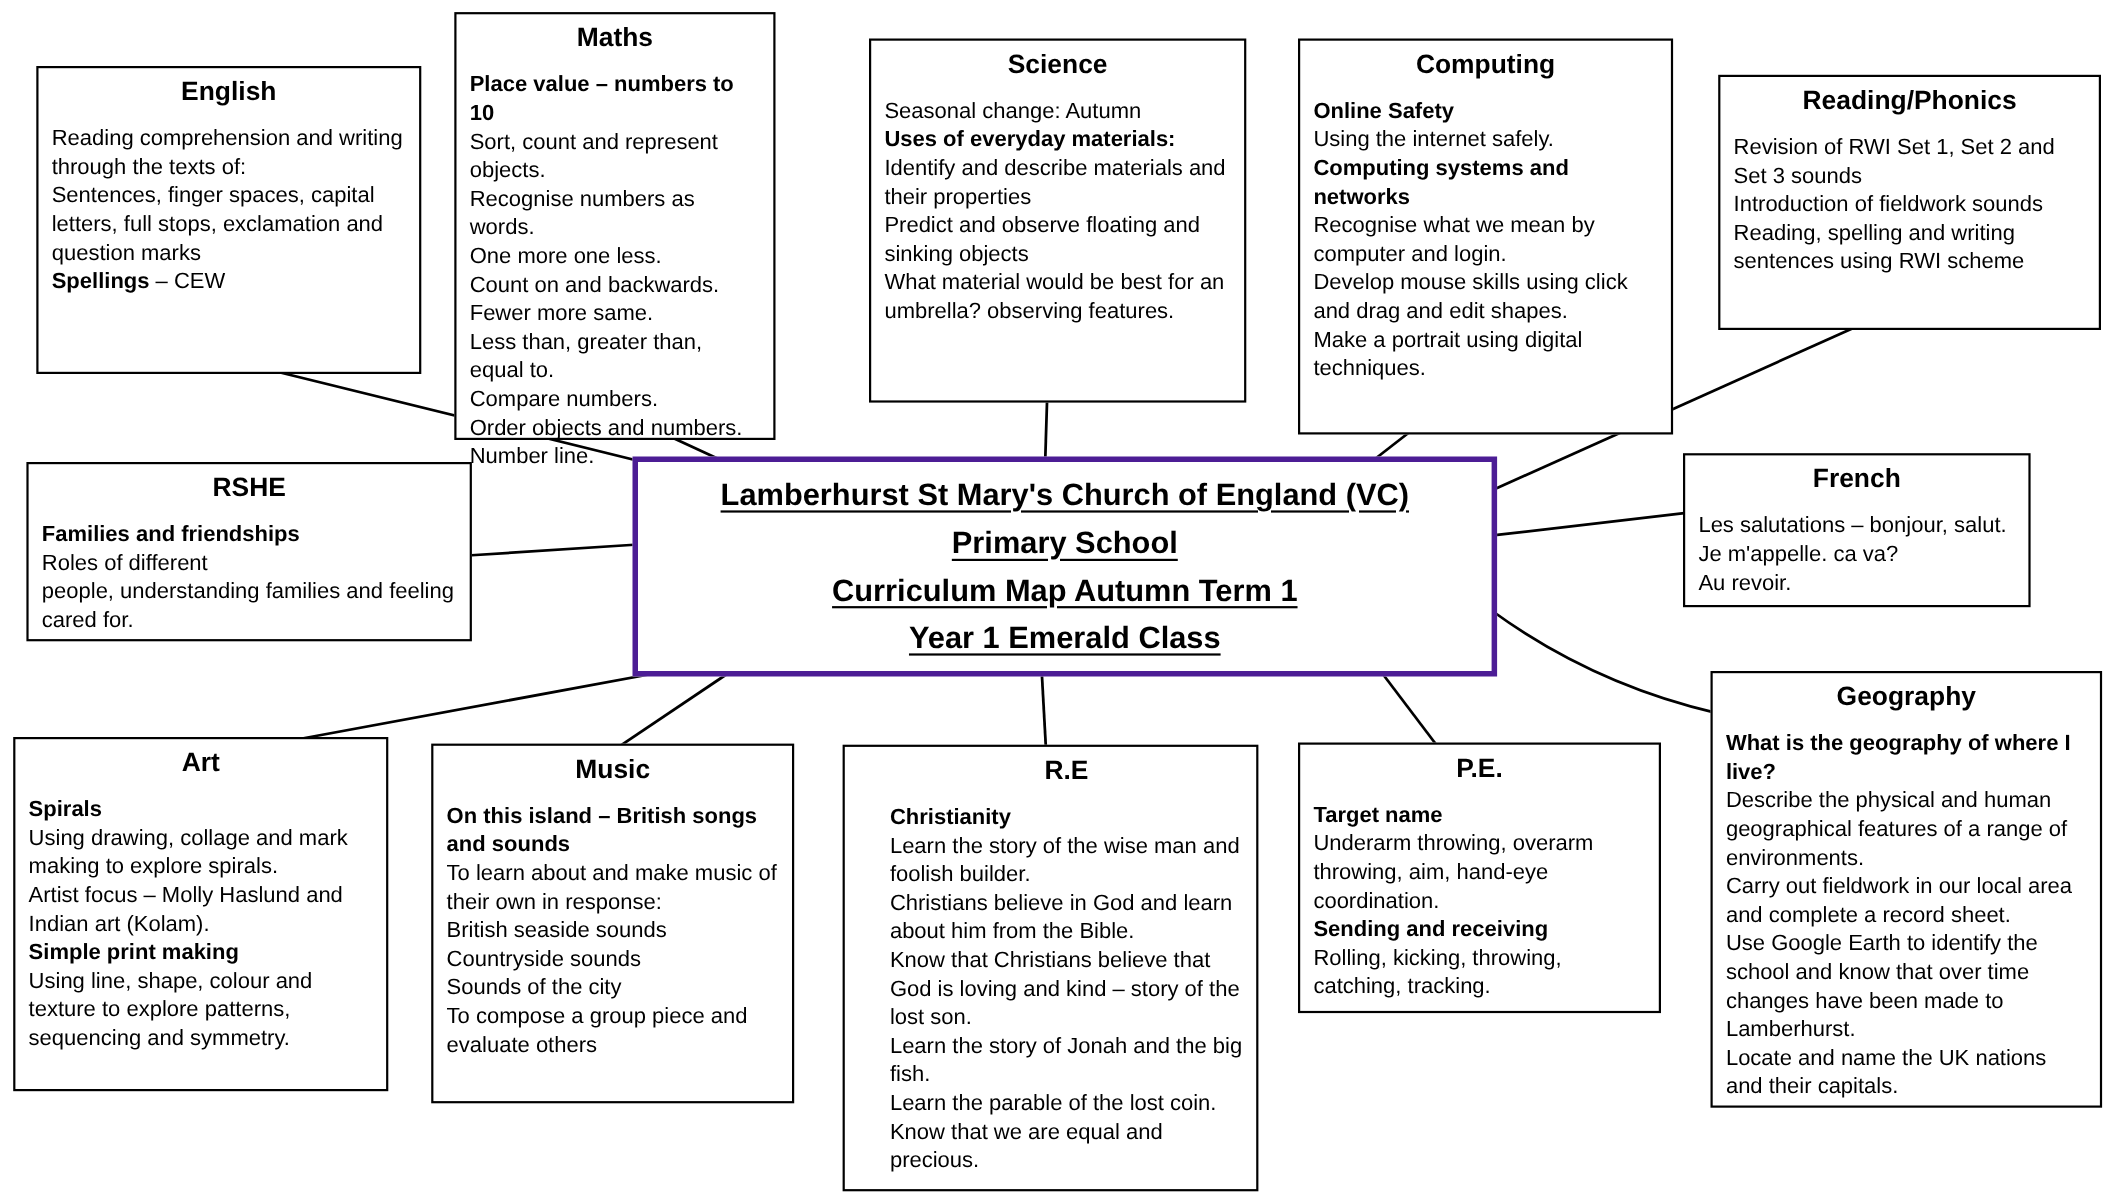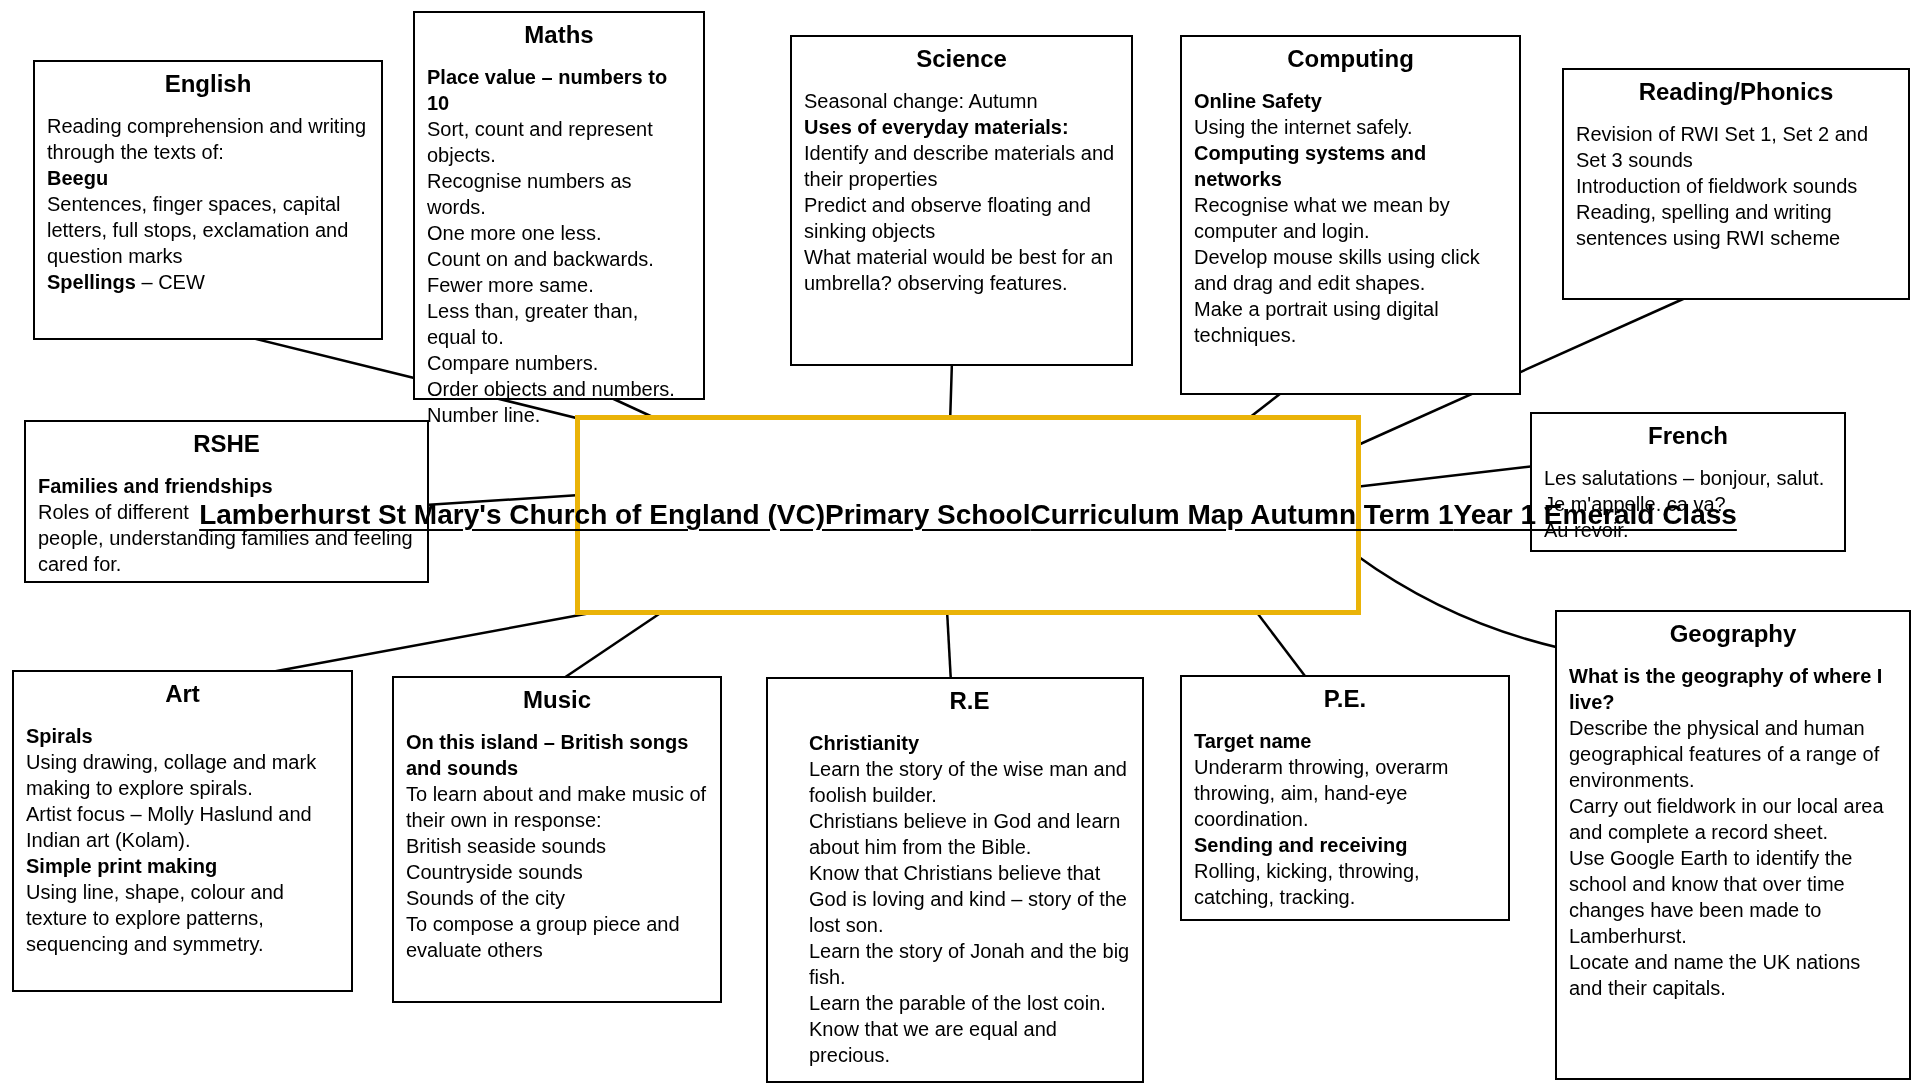--- a/index.html
+++ b/index.html
@@ -43,24 +43,24 @@
     line-height: 1.3;
   }
   .box-body p b { font-weight: bold; }
 
   .center-box {
     position: absolute;
     box-sizing: border-box;
     left: 575px; top: 415px;
     width: 786px; height: 200px;
     background: #ffffff;
-    border: 5px solid #eab308;
+    border: 5px solid #4c1d95;
     z-index: 3;
     display: flex;
-    flex-direction: row;
+    flex-direction: column;
     justify-content: center;
     align-items: center;
     padding: 4px 10px;
   }
   .center-line {
     font-size: 28px;
     font-weight: bold;
     line-height: 1.55;
     text-align: center;
     text-decoration: underline;
@@ -72,21 +72,21 @@
   .box.maths     { left: 413px;  top: 11px;  width: 292px; height: 389px; }
   .box.science   { left: 790px;  top: 35px;  width: 343px; height: 331px; }
   .box.computing { left: 1180px; top: 35px;  width: 341px; height: 360px; }
   .box.reading   { left: 1562px; top: 68px;  width: 348px; height: 232px; }
   .box.rshe      { left: 24px;   top: 420px; width: 405px; height: 163px; }
   .box.french    { left: 1530px; top: 412px; width: 316px; height: 140px; }
   .box.art       { left: 12px;   top: 670px; width: 341px; height: 322px; }
   .box.music     { left: 392px;  top: 676px; width: 330px; height: 327px; }
   .box.re        { left: 766px;  top: 677px; width: 378px; height: 406px; padding-left: 41px; }
   .box.pe        { left: 1180px; top: 675px; width: 330px; height: 246px; }
-  .box.geography { left: 1555px; top: 610px; width: 356px; height: 470px; }
+  .box.geography { left: 1555px; top: 610px; width: 356px; height: 397px; }
 </style>
 </head>
 <body>
 
 <div class="canvas">
 
   <svg class="connectors" viewBox="0 0 1919 1086" xmlns="http://www.w3.org/2000/svg">
     <g stroke="#000000" stroke-width="2.5" fill="none">
       <line x1="240" y1="335" x2="625" y2="430"></line>
       <line x1="605" y1="395" x2="670" y2="425"></line>
@@ -107,21 +107,20 @@
     <div class="center-line">Lamberhurst St Mary's Church of England (VC)</div>
     <div class="center-line">Primary School</div>
     <div class="center-line">Curriculum Map Autumn Term 1</div>
     <div class="center-line">Year 1 Emerald Class</div>
   </section>
 
   <section class="box english">
     <h2 class="box-title">English</h2>
     <div class="box-body">
         <p><span>Reading comprehension and writing through the texts of:</span></p>
-        <p><b>Beegu</b></p>
         <p><span>Sentences, finger spaces, capital letters, full stops, exclamation and question marks</span></p>
         <p><b>Spellings</b><span> – CEW</span></p>
       </div>
   </section>
 
   <section class="box maths">
     <h2 class="box-title">Maths</h2>
     <div class="box-body">
         <p><b>Place value – numbers to 10</b></p>
         <p><span>Sort, count and represent objects.</span></p>

